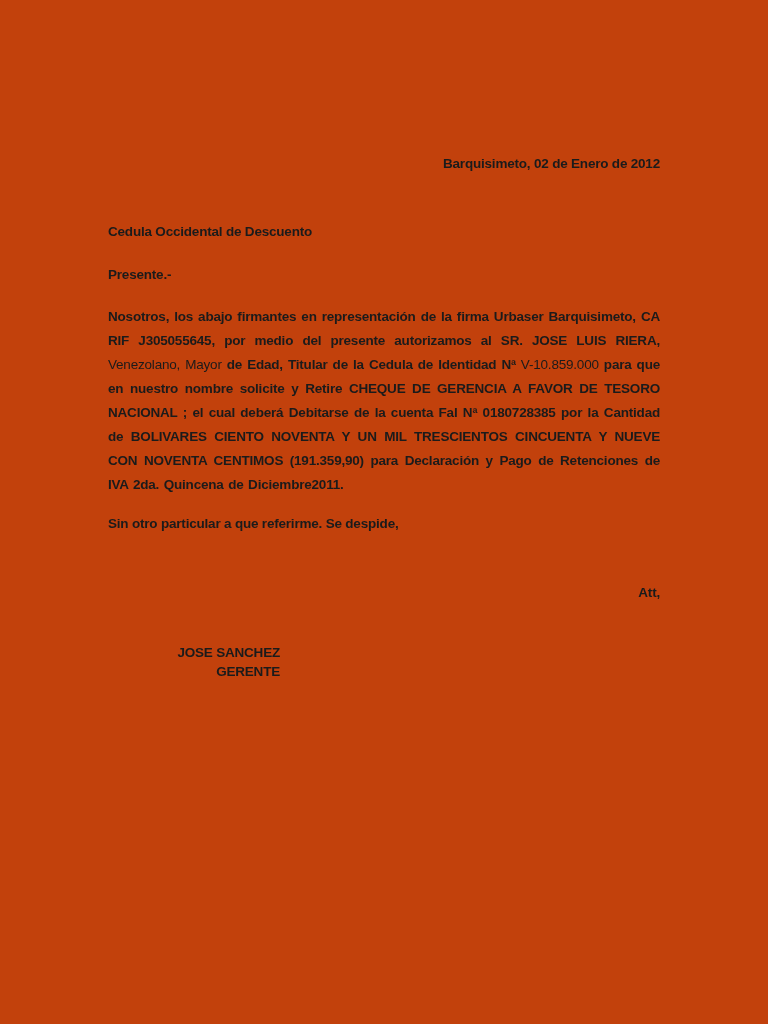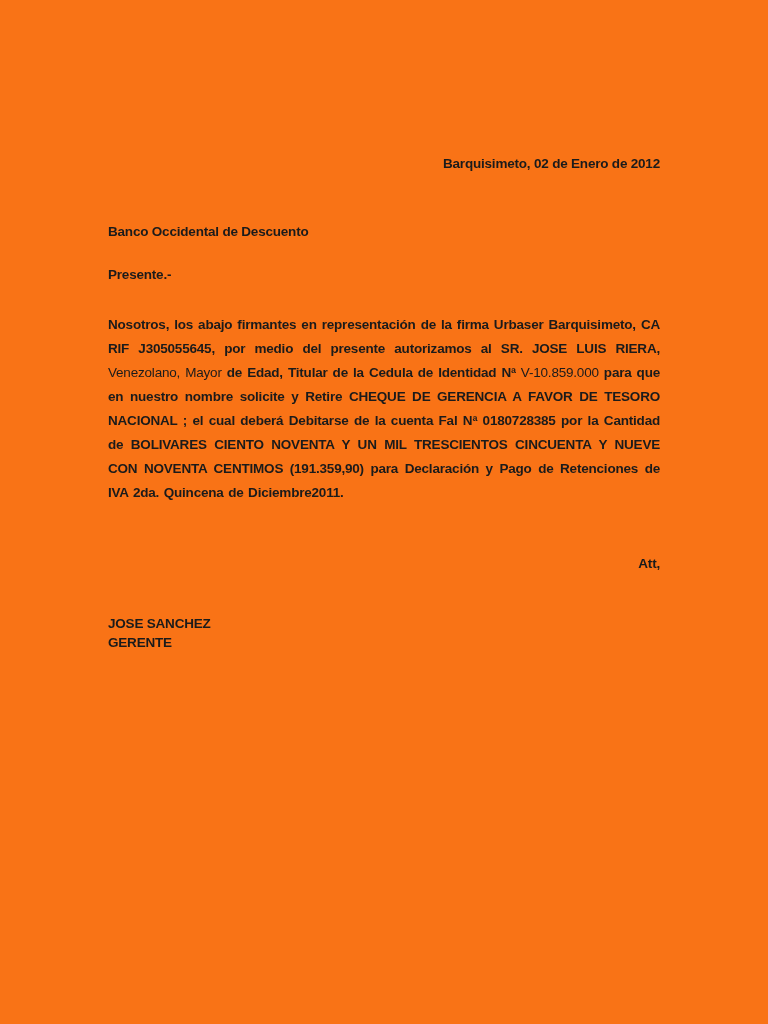--- a/index.html
+++ b/index.html
@@ -7,42 +7,42 @@
   body {
     width: 768px;
     height: 1024px;
     font-family: "Liberation Sans", sans-serif;
     color: #1b1b1b;
     overflow: hidden;
   }
   .page {
     width: 768px;
     height: 1024px;
-    background: #f97316;
+    background: #c2410c;
     padding: 155px 108px 0 108px;
     font-weight: bold;
     font-size: 13.5px;
     letter-spacing: -0.2px;
   }
   .date-line {
     text-align: right;
     line-height: 18px;
   }
   .recipient {
     margin-top: 48px;
   }
   .recipient-line {
     line-height: 21px;
   }
   .presente-line {
     margin-top: 22px;
     line-height: 21px;
   }
   .body-paragraph {
-    margin-top: 28px;
+    margin-top: 20px;
     text-align: justify;
     line-height: 24px;
     word-spacing: 1px;
   }
   .seg { font-weight: bold; }
   .seg.light { font-weight: normal; }
   .closing-line {
     margin-top: 16px;
     line-height: 21px;
   }
@@ -50,46 +50,47 @@
     margin-top: 48px;
     text-align: right;
     line-height: 21px;
   }
   .signature-row {
     margin-top: 42px;
     display: flex;
     justify-content: space-between;
   }
   .signature-col {
-    text-align: left;
+    text-align: right;
   }
   .signature-col.left { width: 172px; }
   .signature-col.right { width: 184px; }
   .signature-name {
     line-height: 15px;
   }
   .signature-title {
     margin-top: 4px;
     line-height: 15px;
   }
 </style>
 </head>
 <body style="color: rgb(27, 27, 27); background: rgb(255, 255, 255);">
 
 <div class="page">
 
   <div class="date-line">Barquisimeto, 02 de Enero de 2012</div>
 
   <div class="recipient">
-    <div class="recipient-line">Banco Occidental de Descuento</div>
+    <div class="recipient-line">Cedula Occidental de Descuento</div>
     <div class="presente-line">Presente.-</div>
   </div>
 
   <p class="body-paragraph"><span class="seg">Nosotros, los abajo firmantes en representación de la firma Urbaser Barquisimeto, CA RIF J305055645, por medio del presente autorizamos  al SR. JOSE LUIS RIERA, </span><span class="seg light">Venezolano, Mayor</span><span class="seg"> de Edad, Titular de la Cedula de Identidad Nª </span><span class="seg light">V-10.859.000</span><span class="seg"> para que en nuestro nombre solicite y Retire CHEQUE DE GERENCIA A FAVOR DE TESORO NACIONAL ; el cual deberá Debitarse de la cuenta Fal Nª 0180728385 por la Cantidad de BOLIVARES CIENTO NOVENTA Y UN MIL TRESCIENTOS CINCUENTA Y NUEVE CON NOVENTA CENTIMOS (191.359,90) para Declaración y Pago de Retenciones de IVA 2da. Quincena de Diciembre2011.</span></p>
 
+  <div class="closing-line">Sin otro particular a que referirme. Se despide,</div>
 
   <div class="att-line">Att,</div>
 
   <div class="signature-row">
     <div class="signature-col left">
       <div class="signature-name">JOSE SANCHEZ</div>
       <div class="signature-title">GERENTE</div>
     </div>
   </div>
 

